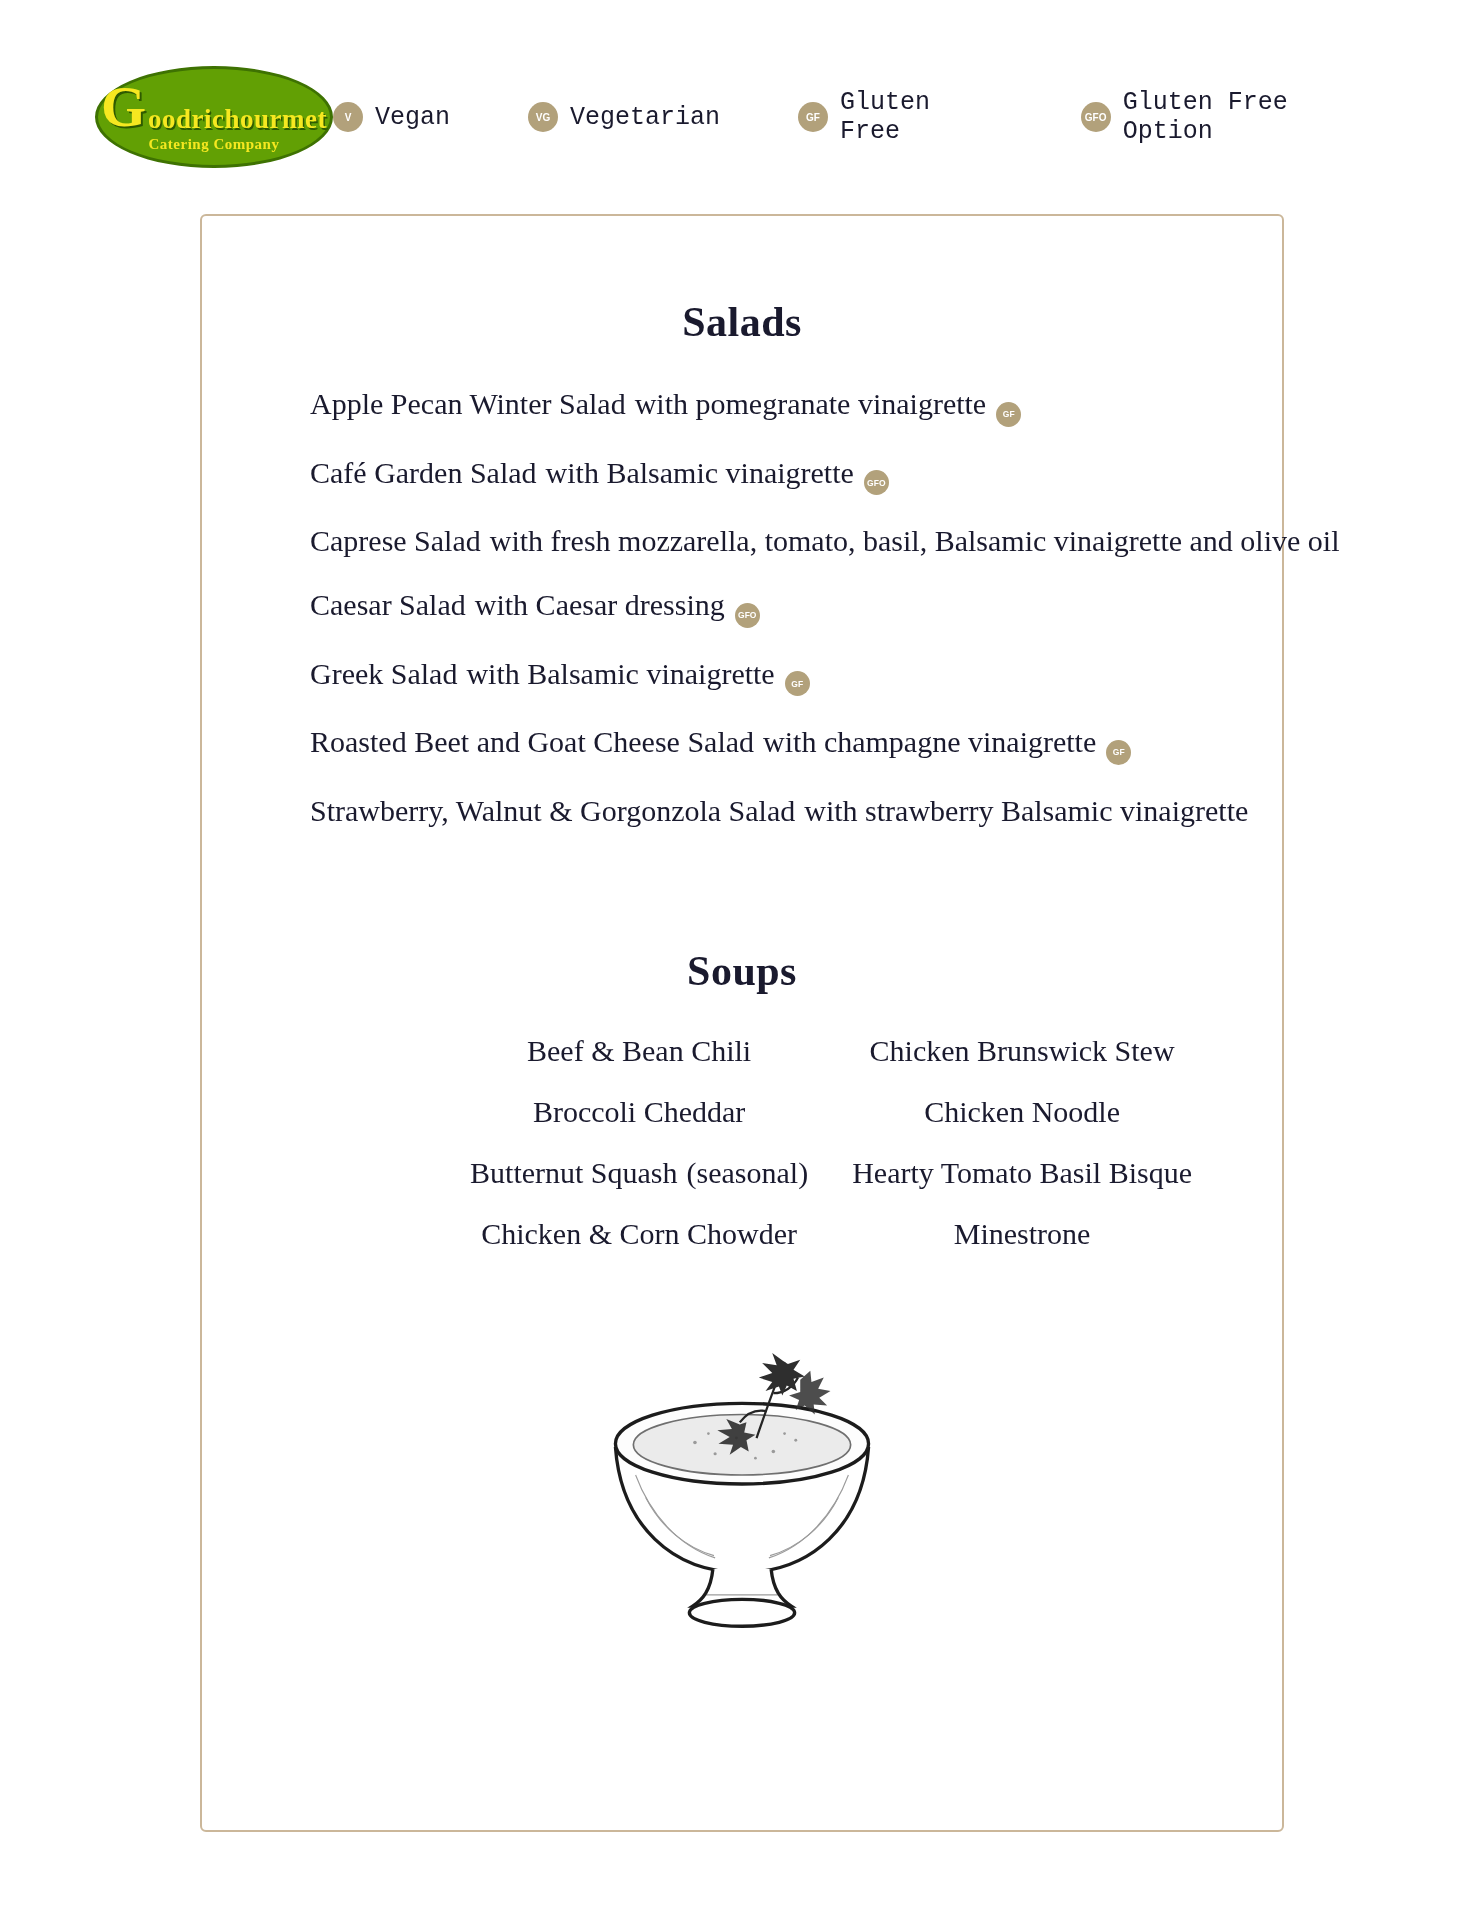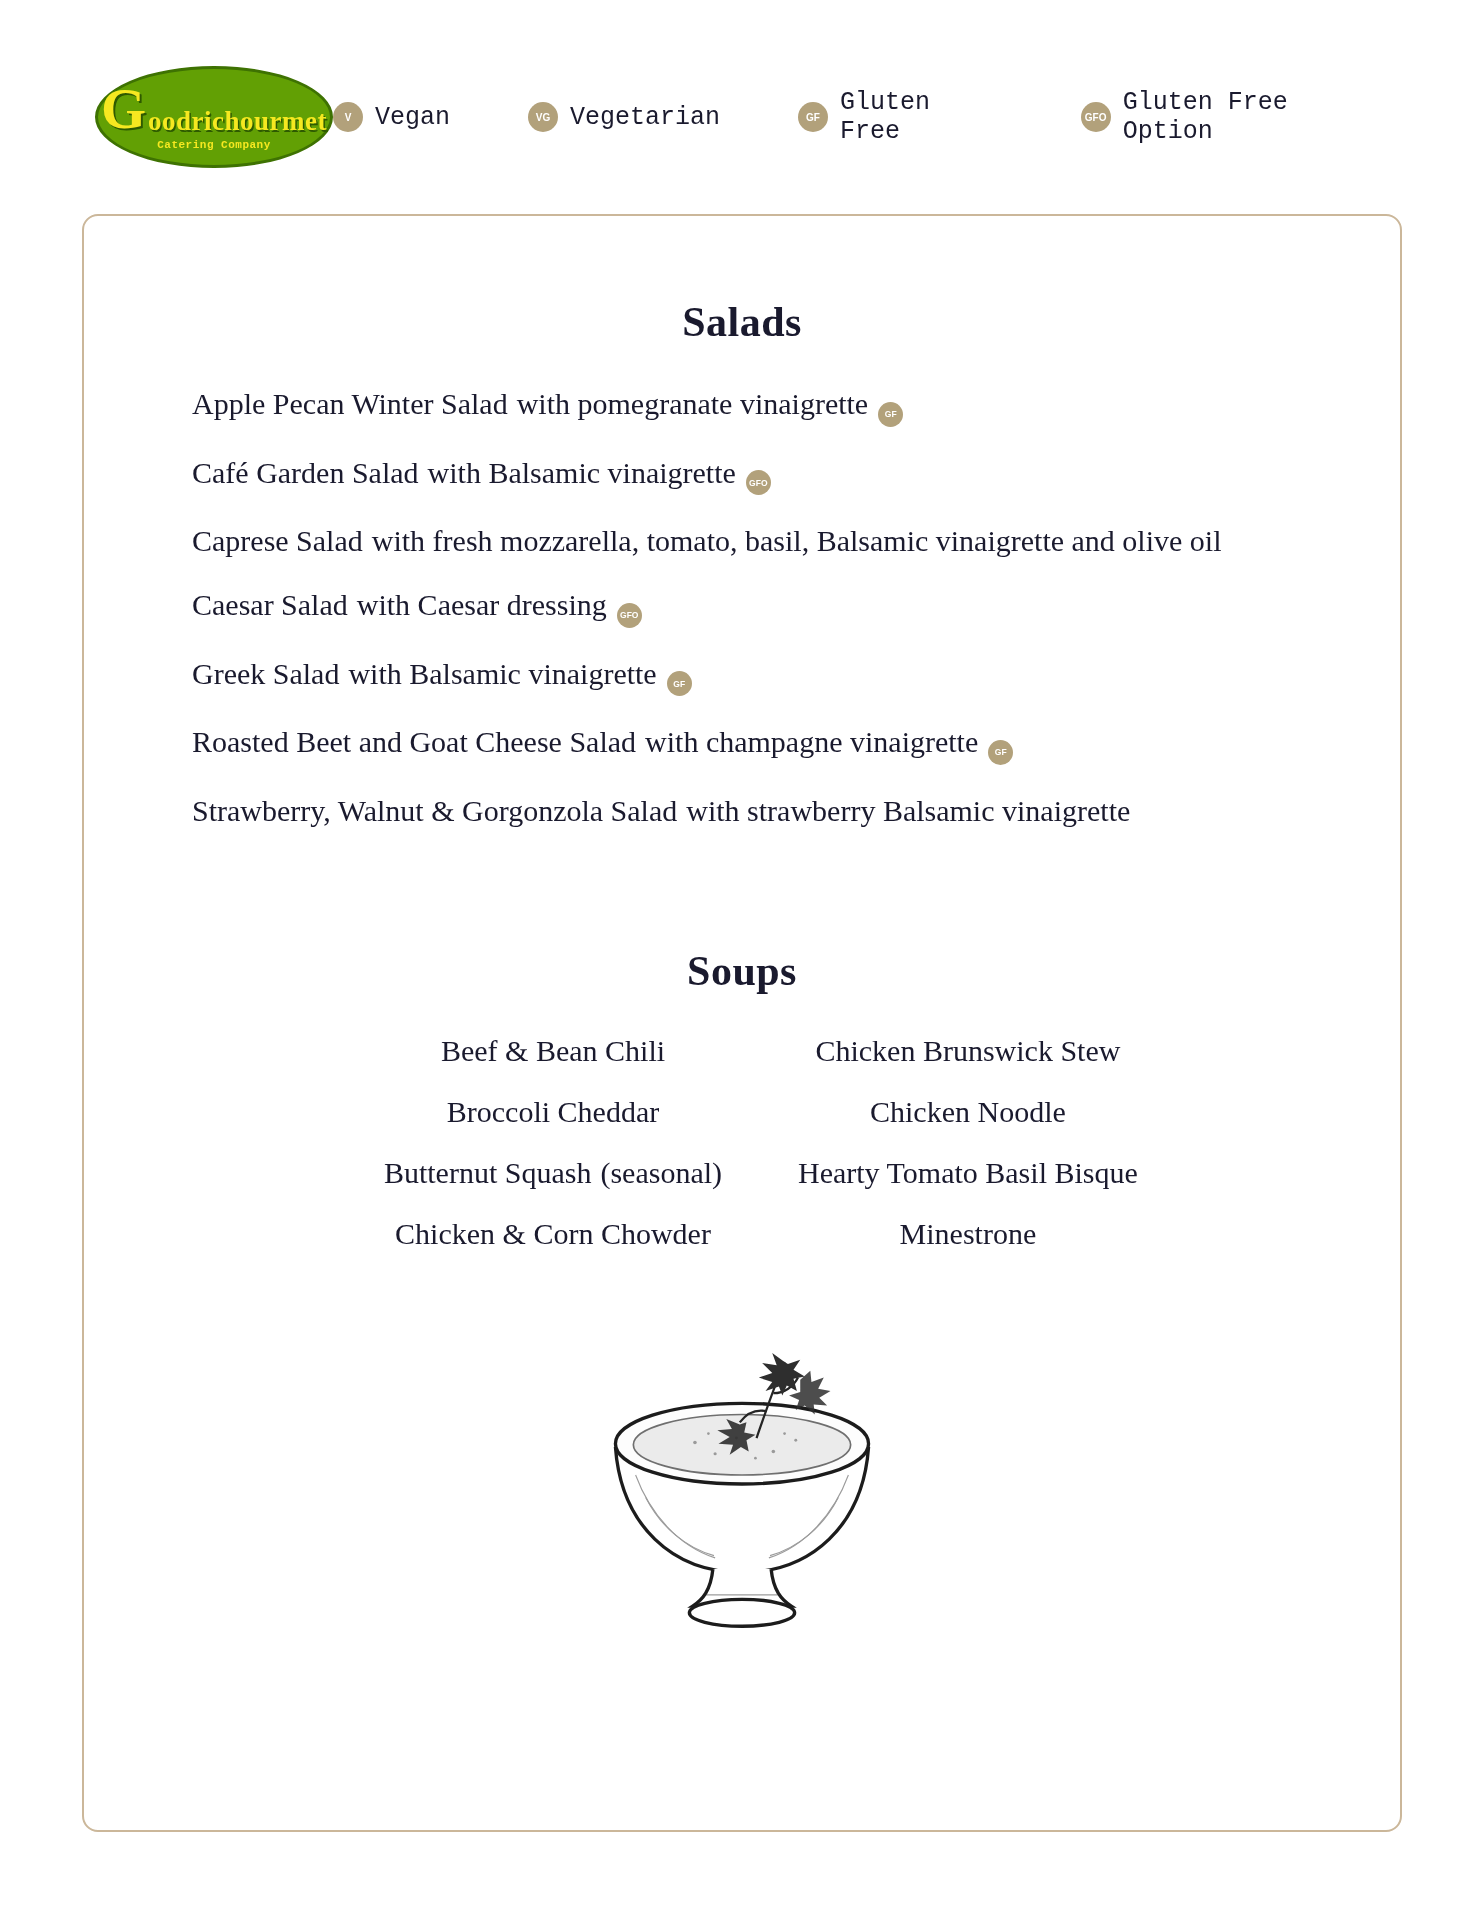--- a/index.html
+++ b/index.html
@@ -47,22 +47,22 @@
   }
   .logo-word {
     font-size: 27px;
     font-weight: 700;
     letter-spacing: 0.5px;
     color: var(--logo-yellow, #f6e820);
     text-shadow: 1.5px 1.5px 0 #2e5a00;
     line-height: 1.0;
   }
   .logo-sub {
-    font-family: Liberation Mono, monospace;
-    font-size: 11px;
+    font-family: Liberation Serif, serif;
+    font-size: 15px;
     font-weight: 700;
     color: var(--logo-yellow, #f6e820);
     letter-spacing: 0.5px;
     margin-top: 3px;
   }
 
   .legend {
     display: flex;
     align-items: center;
     gap: 78px;
@@ -89,25 +89,25 @@
     font-size: 10px;
   }
   .legend-label {
     font-size: 25px;
     font-weight: 500;
     font-family: Liberation Mono, monospace;
   }
 
   
   .card {
-    width: 1320px;
+    width: 1084px;
     margin: 46px auto 0 auto;
     min-height: 1618px;
     border: 2px solid var(--border, #cbb79a);
-    border-radius: 16px;
+    border-radius: 6px;
     padding: 0 90px 60px 90px;
     background: #ffffff;
   }
   .section-title {
     text-align: center;
     font-size: 42px;
     font-weight: 700;
     letter-spacing: 0.5px;
   }
   .section-title.salads { margin-top: 82px; }

